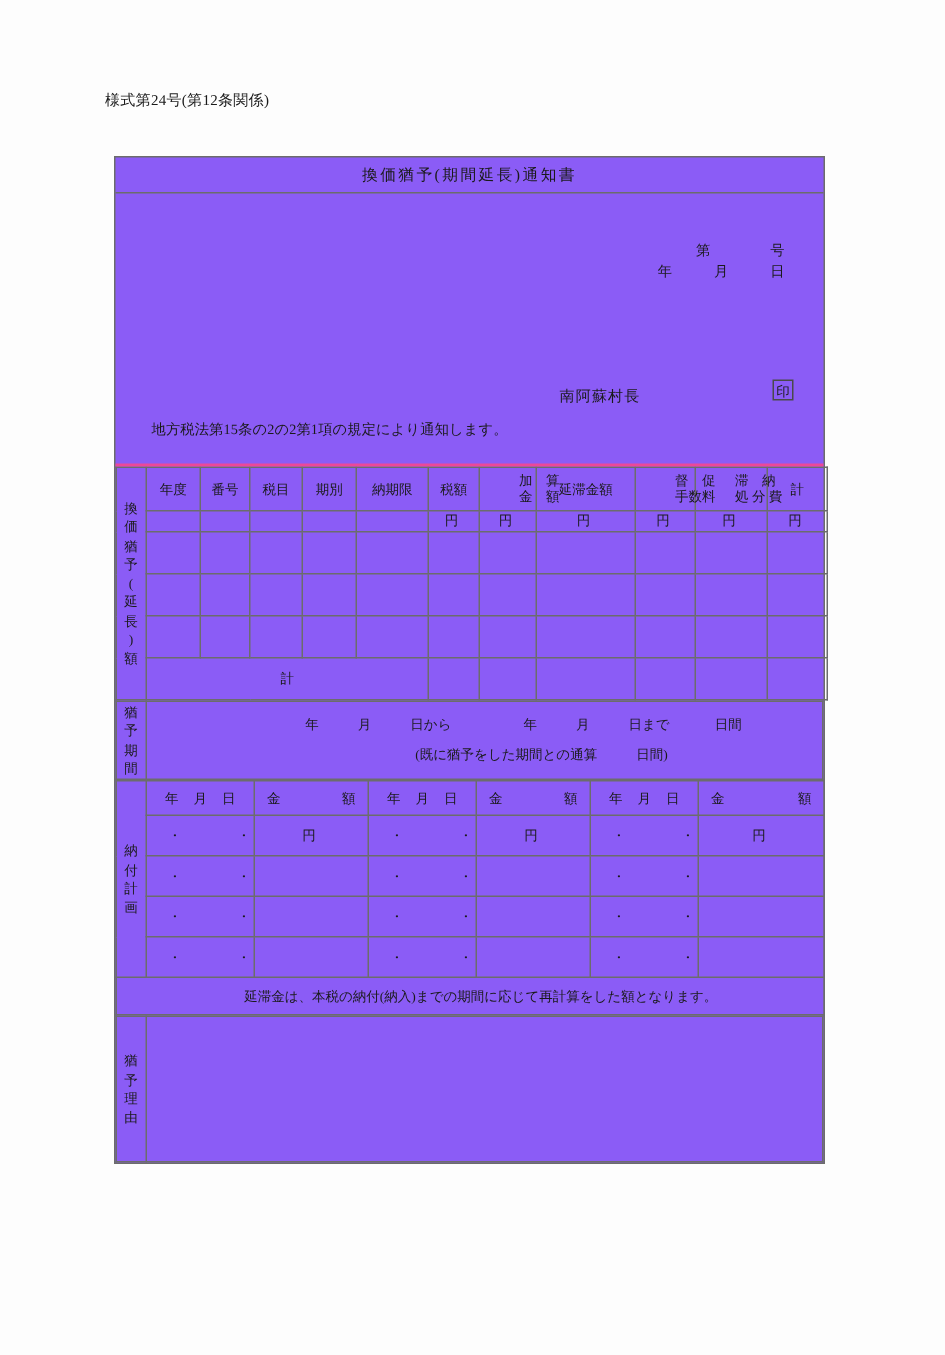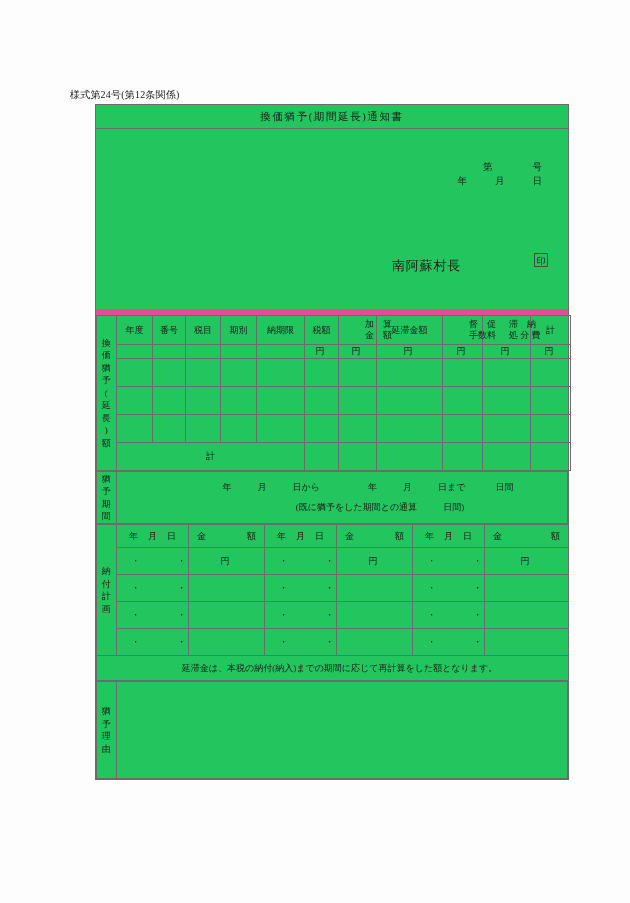--- a/index.html
+++ b/index.html
@@ -18,52 +18,52 @@
   .page {
     position: absolute;
     left: 0; top: 0;
     width: 630px;
     height: 903px;
     background: #fdfdfd;
   }
   .form-no {
     position: absolute;
     left: 70px;
-    top: 88px;
+    top: 60px;
     font-size: 10px;
     letter-spacing: 0.2px;
     white-space: nowrap;
   }
   .frame {
     position: absolute;
-    left: 95px;
+    left: 76px;
     top: 104px;
     width: 474px;
     border: 1px solid #6c6c6c;
     box-sizing: border-box;
-    background: #22c55e;
+    background: #8b5cf6;
   }
   
   .title-band {
     height: 23px;
     border-bottom: 1px solid #6c6c6c;
     display: flex;
     align-items: center;
     justify-content: center;
   }
   .title-band .title-text {
     font-size: 10.5px;
     letter-spacing: 1.6px;
   }
   
   .header-block {
     padding: 0;
     position: relative;
     height: 180px;
-    border-bottom: 6px solid #ec4899;
+    border-bottom: 2px solid #ec4899;
   }
   .doc-no {
     position: absolute;
     right: 26px;
     top: 32px;
     font-size: 9.5px;
     white-space: nowrap;
   }
   .doc-no .sp { display: inline-block; width: 40px; }
   .doc-date {
@@ -81,21 +81,21 @@
     font-size: 9.5px;
     line-height: 15px;
   }
   .addressee .l2 { padding-left: 13px; }
   .addressee .l3 { padding-left: 13px; }
   .addressee .sama { display: inline-block; margin-left: 58px; }
   .issuer {
     position: absolute;
     left: 296px;
     top: 128px;
-    font-size: 13px;
+    font-size: 10px;
     letter-spacing: 0.8px;
   }
   .seal-box {
     position: absolute;
     left: 438px;
     top: 124px;
     width: 14px;
     height: 14px;
     border: 1px solid #4a4a4a;
     font-size: 9px;
@@ -223,20 +223,21 @@
 
       <div class="doc-date">
         <span>年</span><span class="sp"></span><span>月</span><span class="sp"></span><span>日</span>
       </div>
 
 
       <div class="issuer">南阿蘇村長</div>
       <div class="seal-box">印</div>
 
       <div class="body-text">
+        <p class="indent">地方税法第15条の2の2第1項の規定により通知します。</p>
       </div>
     </div>
 
     <table class="grid tax-table">
       <colgroup>
         <col style="width:20px">
           <col style="width:36px">
           <col style="width:33px">
           <col style="width:35px">
           <col style="width:36px">

